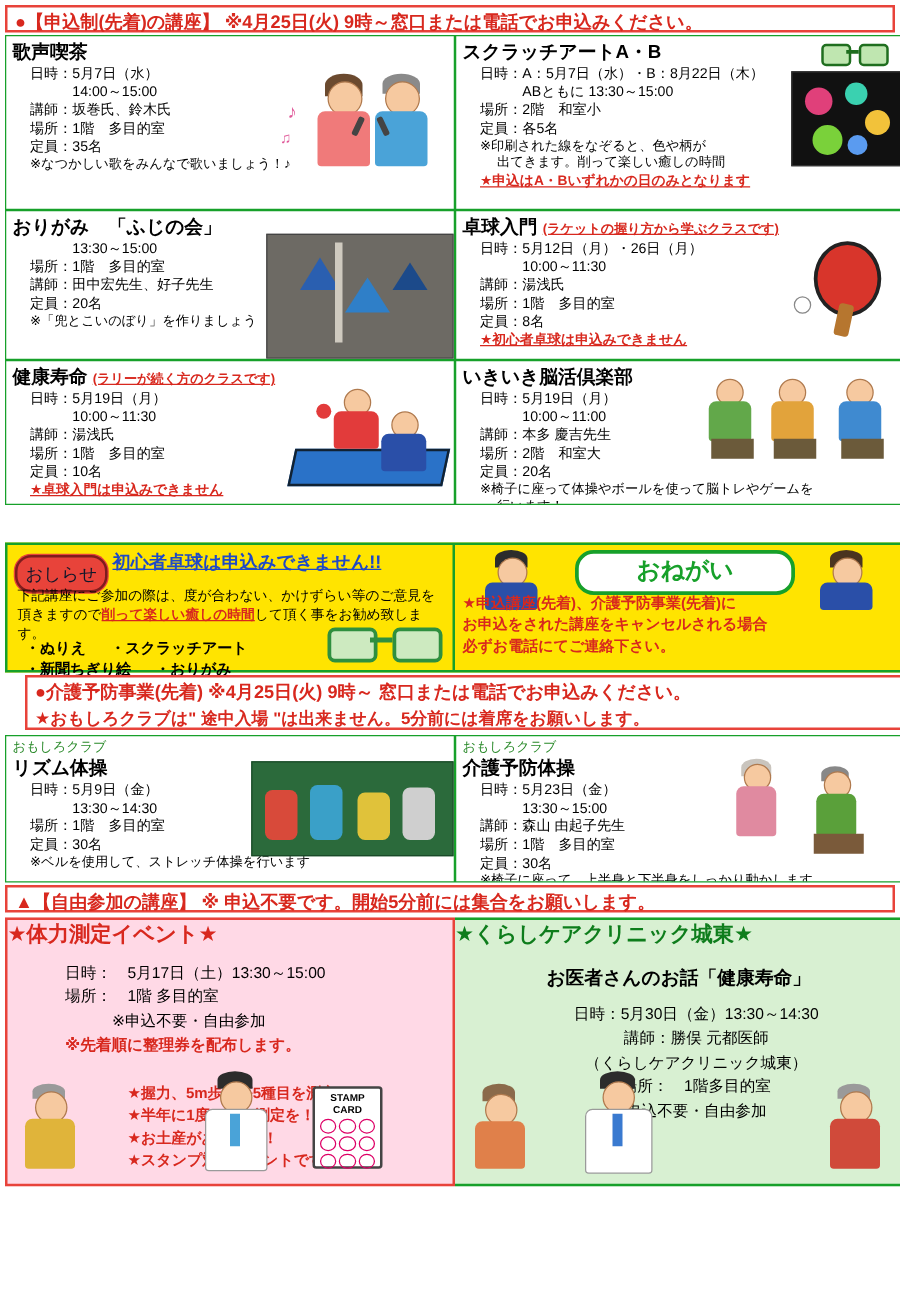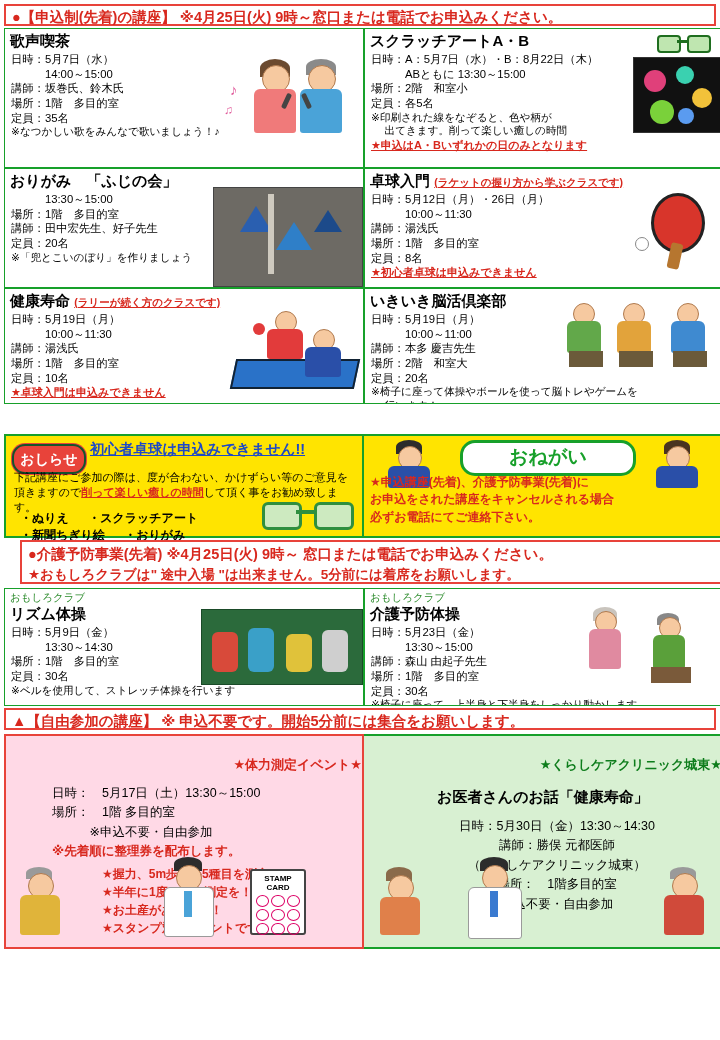--- a/index.html
+++ b/index.html
@@ -33,21 +33,21 @@
   .card.h2{height:120px;}
   .card.h3{height:116px;}
   .card-title{
     font-weight:bold;font-size:15px;margin:3px 0 1px 5px;
     white-space:nowrap;
   }
   .card-title .sub{
     font-size:10.5px;font-weight:bold;color:#d8281e;
     text-decoration:underline;
   }
-  .card-lines{margin:0 0 0 6px;line-height:1.30;font-size:11.3px;}
+  .card-lines{margin:0 0 0 19px;line-height:1.30;font-size:11.3px;}
   .note{color:#000;font-size:10.6px;}
   .star{color:#d8281e;font-weight:bold;font-size:11px;text-decoration:underline;}
 
   
   .art{position:absolute;}
   .person{position:absolute;}
   .head{position:absolute;border-radius:50%;background:#f6c9a0;border:1px solid #b07a4e;}
   .hair{position:absolute;border-radius:50% 50% 0 0;}
   .body{position:absolute;border-radius:6px 6px 3px 3px;}
   .note-mark{position:absolute;color:#e05a9a;font-size:15px;font-weight:bold;}
@@ -59,22 +59,22 @@
   .notice-left{
     box-sizing:border-box;width:360px;border:2px solid #17a02a;background:#ffe400;
     position:relative;
   }
   .notice-right{
     box-sizing:border-box;width:360px;border:2px solid #17a02a;border-left:none;
     background:#ffe400;position:relative;
   }
   .oshirase{
     position:absolute;left:6px;top:8px;width:70px;height:26px;border-radius:13px;
-    background:#e8433a;color:#ffffff;font-weight:bold;font-size:14px;text-align:center;
-    line-height:26px;border:2px solid #14532d;box-shadow:0 0 0 1px #e8433a;
+    background:#e8433a;color:#0f172a;font-weight:normal;font-size:14px;text-align:center;
+    line-height:26px;border:2px solid #7f1d1d;box-shadow:0 0 0 1px #e8433a;
   }
   .glasses-title{
     position:absolute;left:84px;top:4px;font-size:14.5px;font-weight:bold;color:#1e49c7;
     text-decoration:underline;white-space:nowrap;
   }
   .notice-body{
     position:absolute;left:8px;top:34px;width:344px;font-size:11px;line-height:1.35;
   }
   .notice-body .u{color:#d8281e;text-decoration:underline;font-weight:bold;}
   .bullets{position:absolute;left:14px;top:74px;font-size:12px;font-weight:bold;}
@@ -90,21 +90,21 @@
   }
 
   
   .bottom{display:flex;width:720px;}
   .panel{
     box-sizing:border-box;width:360px;height:215px;position:relative;overflow:hidden;
   }
   .panel.pink{background:#ffd9e6;border:2px solid #e8433a;}
   .panel.green{background:#d8f0d2;border:2px solid #17a02a;border-left:none;}
   .panel-title{
-    text-align:right;font-weight:bold;font-size:13px;margin-top:20px;color:#d8281e;
+    text-align:left;font-weight:bold;font-size:17px;margin-top:0;color:#d8281e;
   }
   .panel.green .panel-title{color:#0e7d1c;}
   .panel-lines{margin:10px 0 0 46px;font-size:12.5px;line-height:1.55;}
   .panel.green .panel-lines{margin-left:28px;text-align:center;}
   .panel-stars{
     position:absolute;left:96px;bottom:10px;font-size:12px;line-height:1.5;
     color:#d8281e;font-weight:bold;
   }
   .stampcard{
     position:absolute;right:56px;bottom:12px;width:52px;height:62px;background:#fff;

